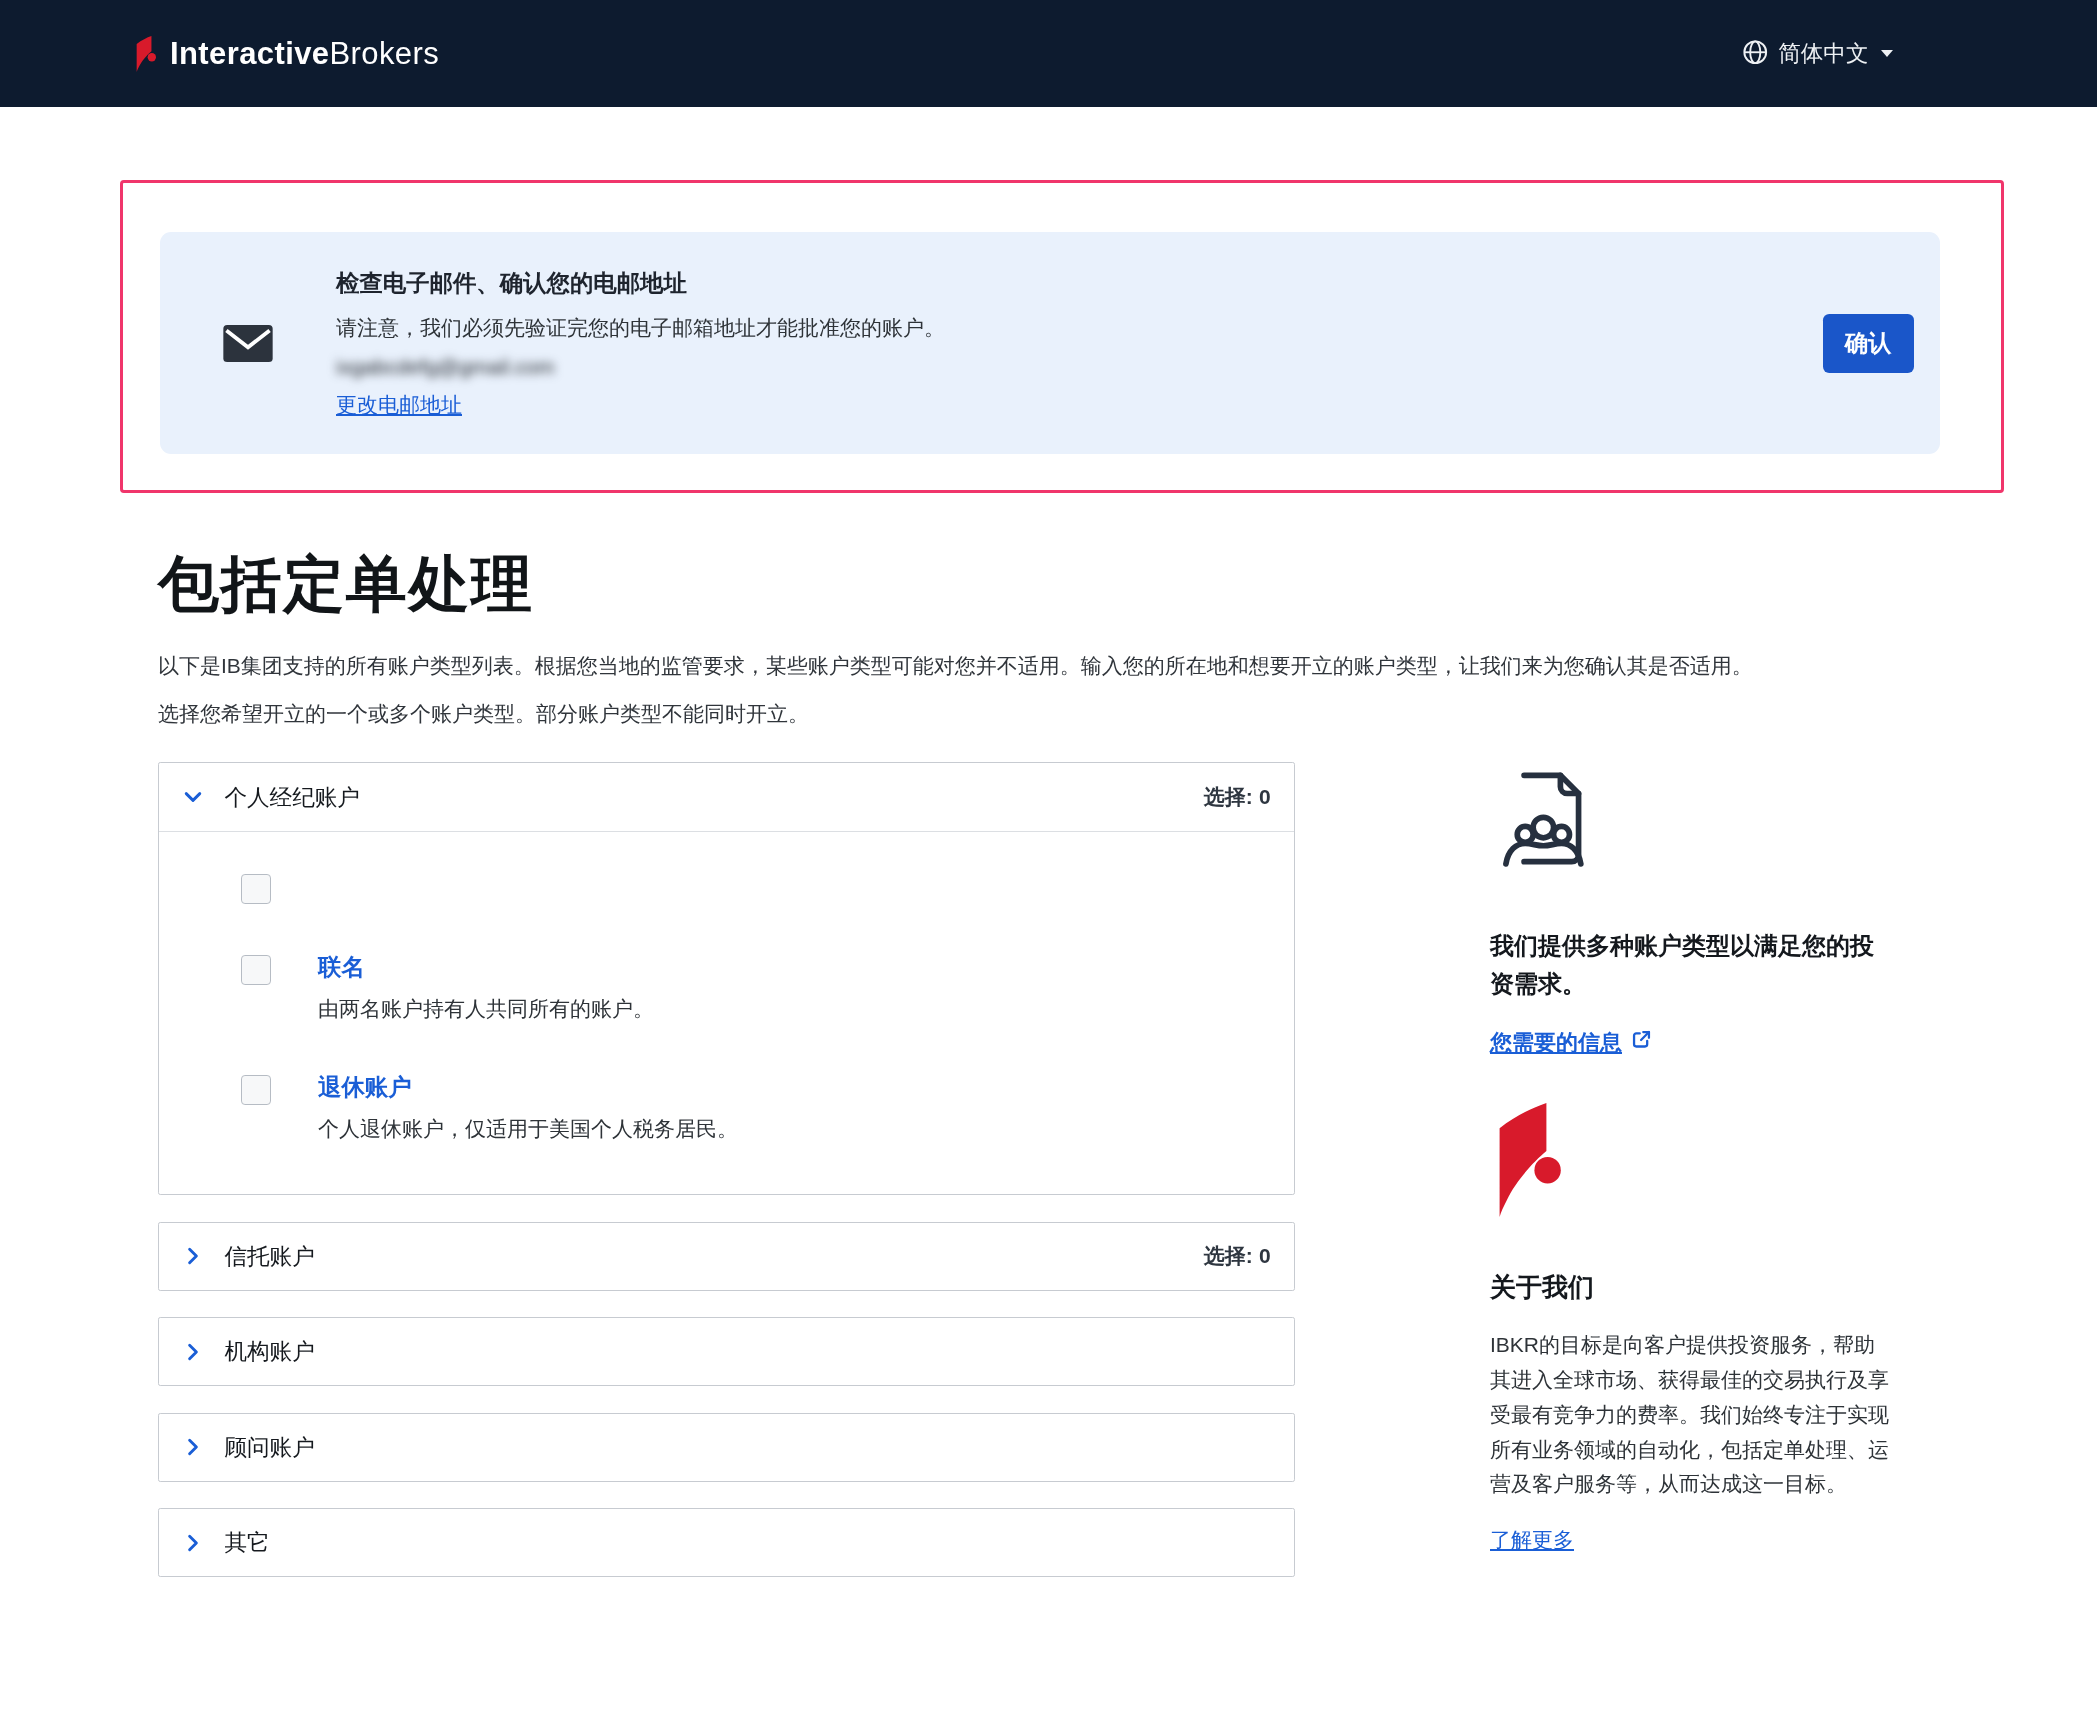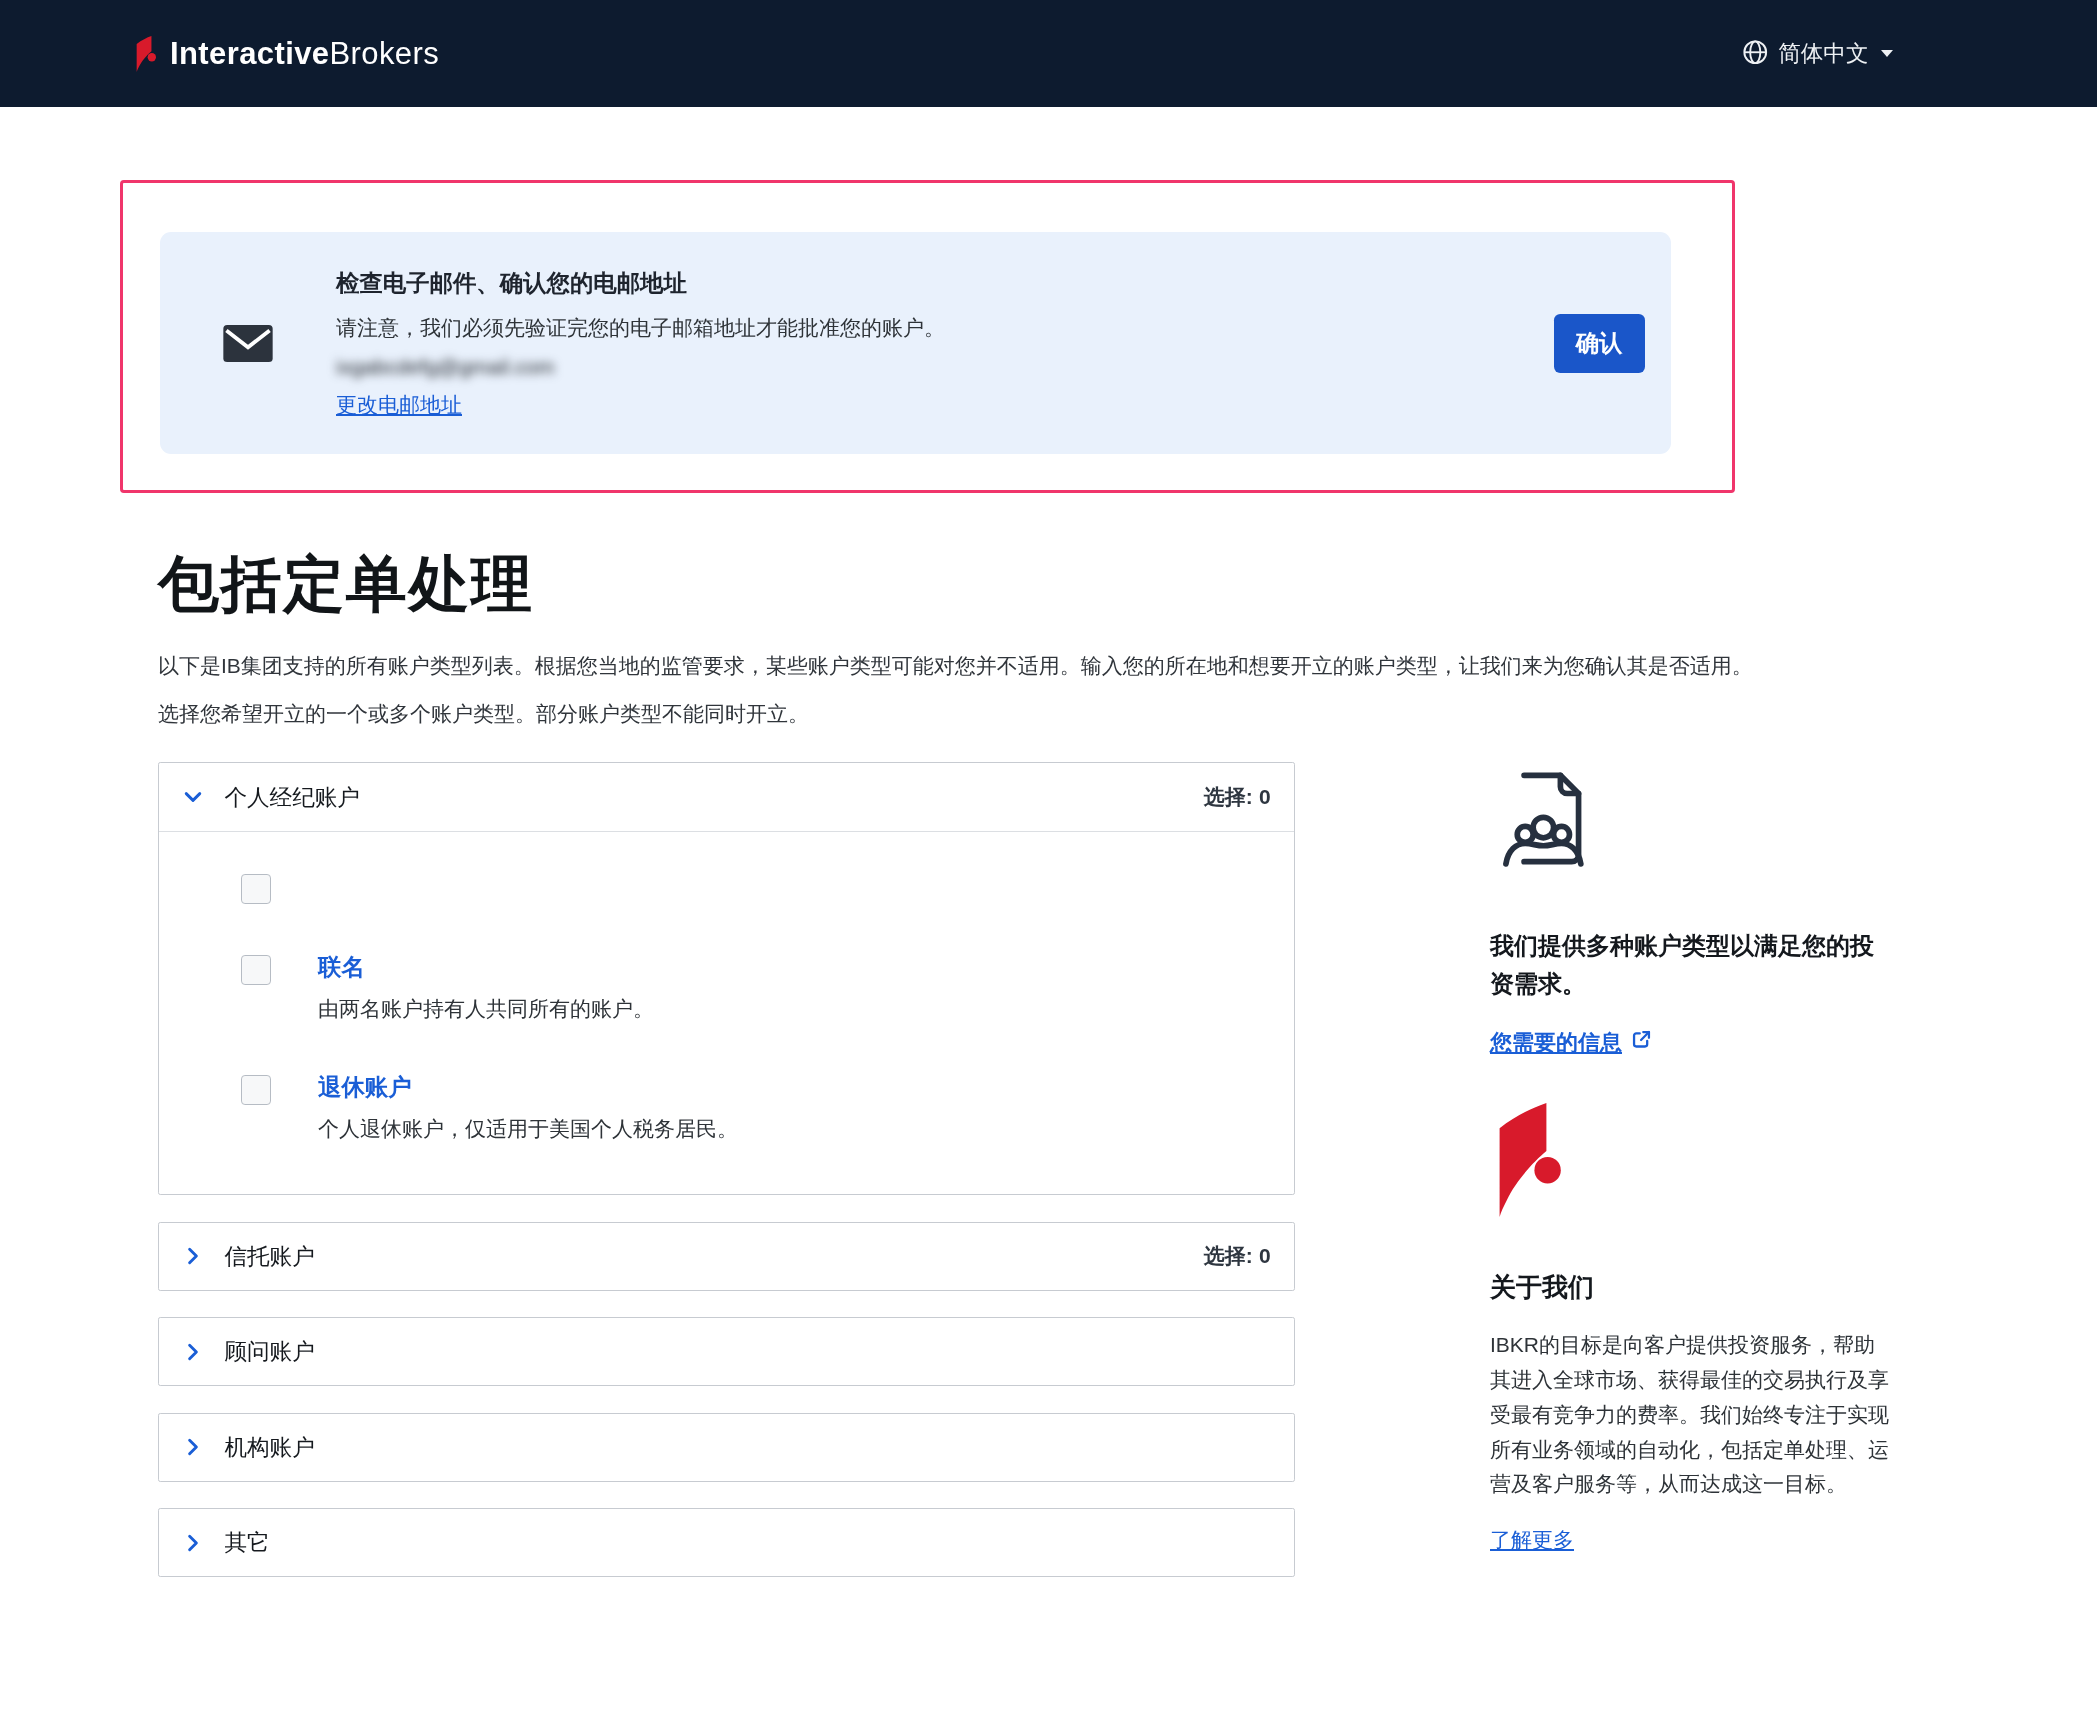--- a/index.html
+++ b/index.html
@@ -21,21 +21,21 @@
   .brand-text .light { font-weight:400; }
   .lang { display:flex; align-items:center; gap:9.4px; cursor:pointer; }
   .lang-label { color:#eef1f4; font-size:22.6px; }
   .caret {
     width:0; height:0; border-left:6.2px solid transparent; border-right:6.2px solid transparent;
     border-top:7.8px solid #eef1f4; margin-left:3.1px;
   }
 
   
   .annotation {
-    margin:73px 0 0 120px; width:1615px; border:3.9px solid #f0356b; border-radius:3.9px;
+    margin:73px 0 0 120px; width:1884px; border:3.9px solid #f0356b; border-radius:3.9px;
     padding:49px 61px 36px 37px;
   }
   .banner {
     background:#e9f1fc; border-radius:11px; height:222px;
     display:flex; align-items:center; padding-right:26.5px;
   }
   .banner-icon-zone { width:176px; display:flex; justify-content:center; flex:0 0 auto; }
   .banner-body { flex:1 1 auto; padding-right:31px; }
   .banner-title { font-size:23.4px; font-weight:700; color:#1e242e; margin-bottom:15.6px; }
   .banner-text { font-size:21px; color:#2e3338; margin-bottom:12.5px; }
@@ -194,32 +194,32 @@
         </div>
       </section>
 
       <section class="panel">
         <div class="panel-header">
           <span class="chev">
             <svg width="22" height="22" viewBox="0 0 26 26" fill="none" stroke="#1a5ed6" stroke-width="3.4" stroke-linecap="round" stroke-linejoin="round">
                 <polyline points="9,5 17,13 9,21"></polyline>
               </svg>
           </span>
+          <span class="panel-title">机构账户</span>
+        </div>
+      </section>
+
+      <section class="panel">
+        <div class="panel-header">
+          <span class="chev">
+            <svg width="22" height="22" viewBox="0 0 26 26" fill="none" stroke="#1a5ed6" stroke-width="3.4" stroke-linecap="round" stroke-linejoin="round">
+                <polyline points="9,5 17,13 9,21"></polyline>
+              </svg>
+          </span>
           <span class="panel-title">顾问账户</span>
-        </div>
-      </section>
-
-      <section class="panel">
-        <div class="panel-header">
-          <span class="chev">
-            <svg width="22" height="22" viewBox="0 0 26 26" fill="none" stroke="#1a5ed6" stroke-width="3.4" stroke-linecap="round" stroke-linejoin="round">
-                <polyline points="9,5 17,13 9,21"></polyline>
-              </svg>
-          </span>
-          <span class="panel-title">机构账户</span>
         </div>
       </section>
 
       <section class="panel">
         <div class="panel-header">
           <span class="chev">
             <svg width="22" height="22" viewBox="0 0 26 26" fill="none" stroke="#1a5ed6" stroke-width="3.4" stroke-linecap="round" stroke-linejoin="round">
                 <polyline points="9,5 17,13 9,21"></polyline>
               </svg>
           </span>

